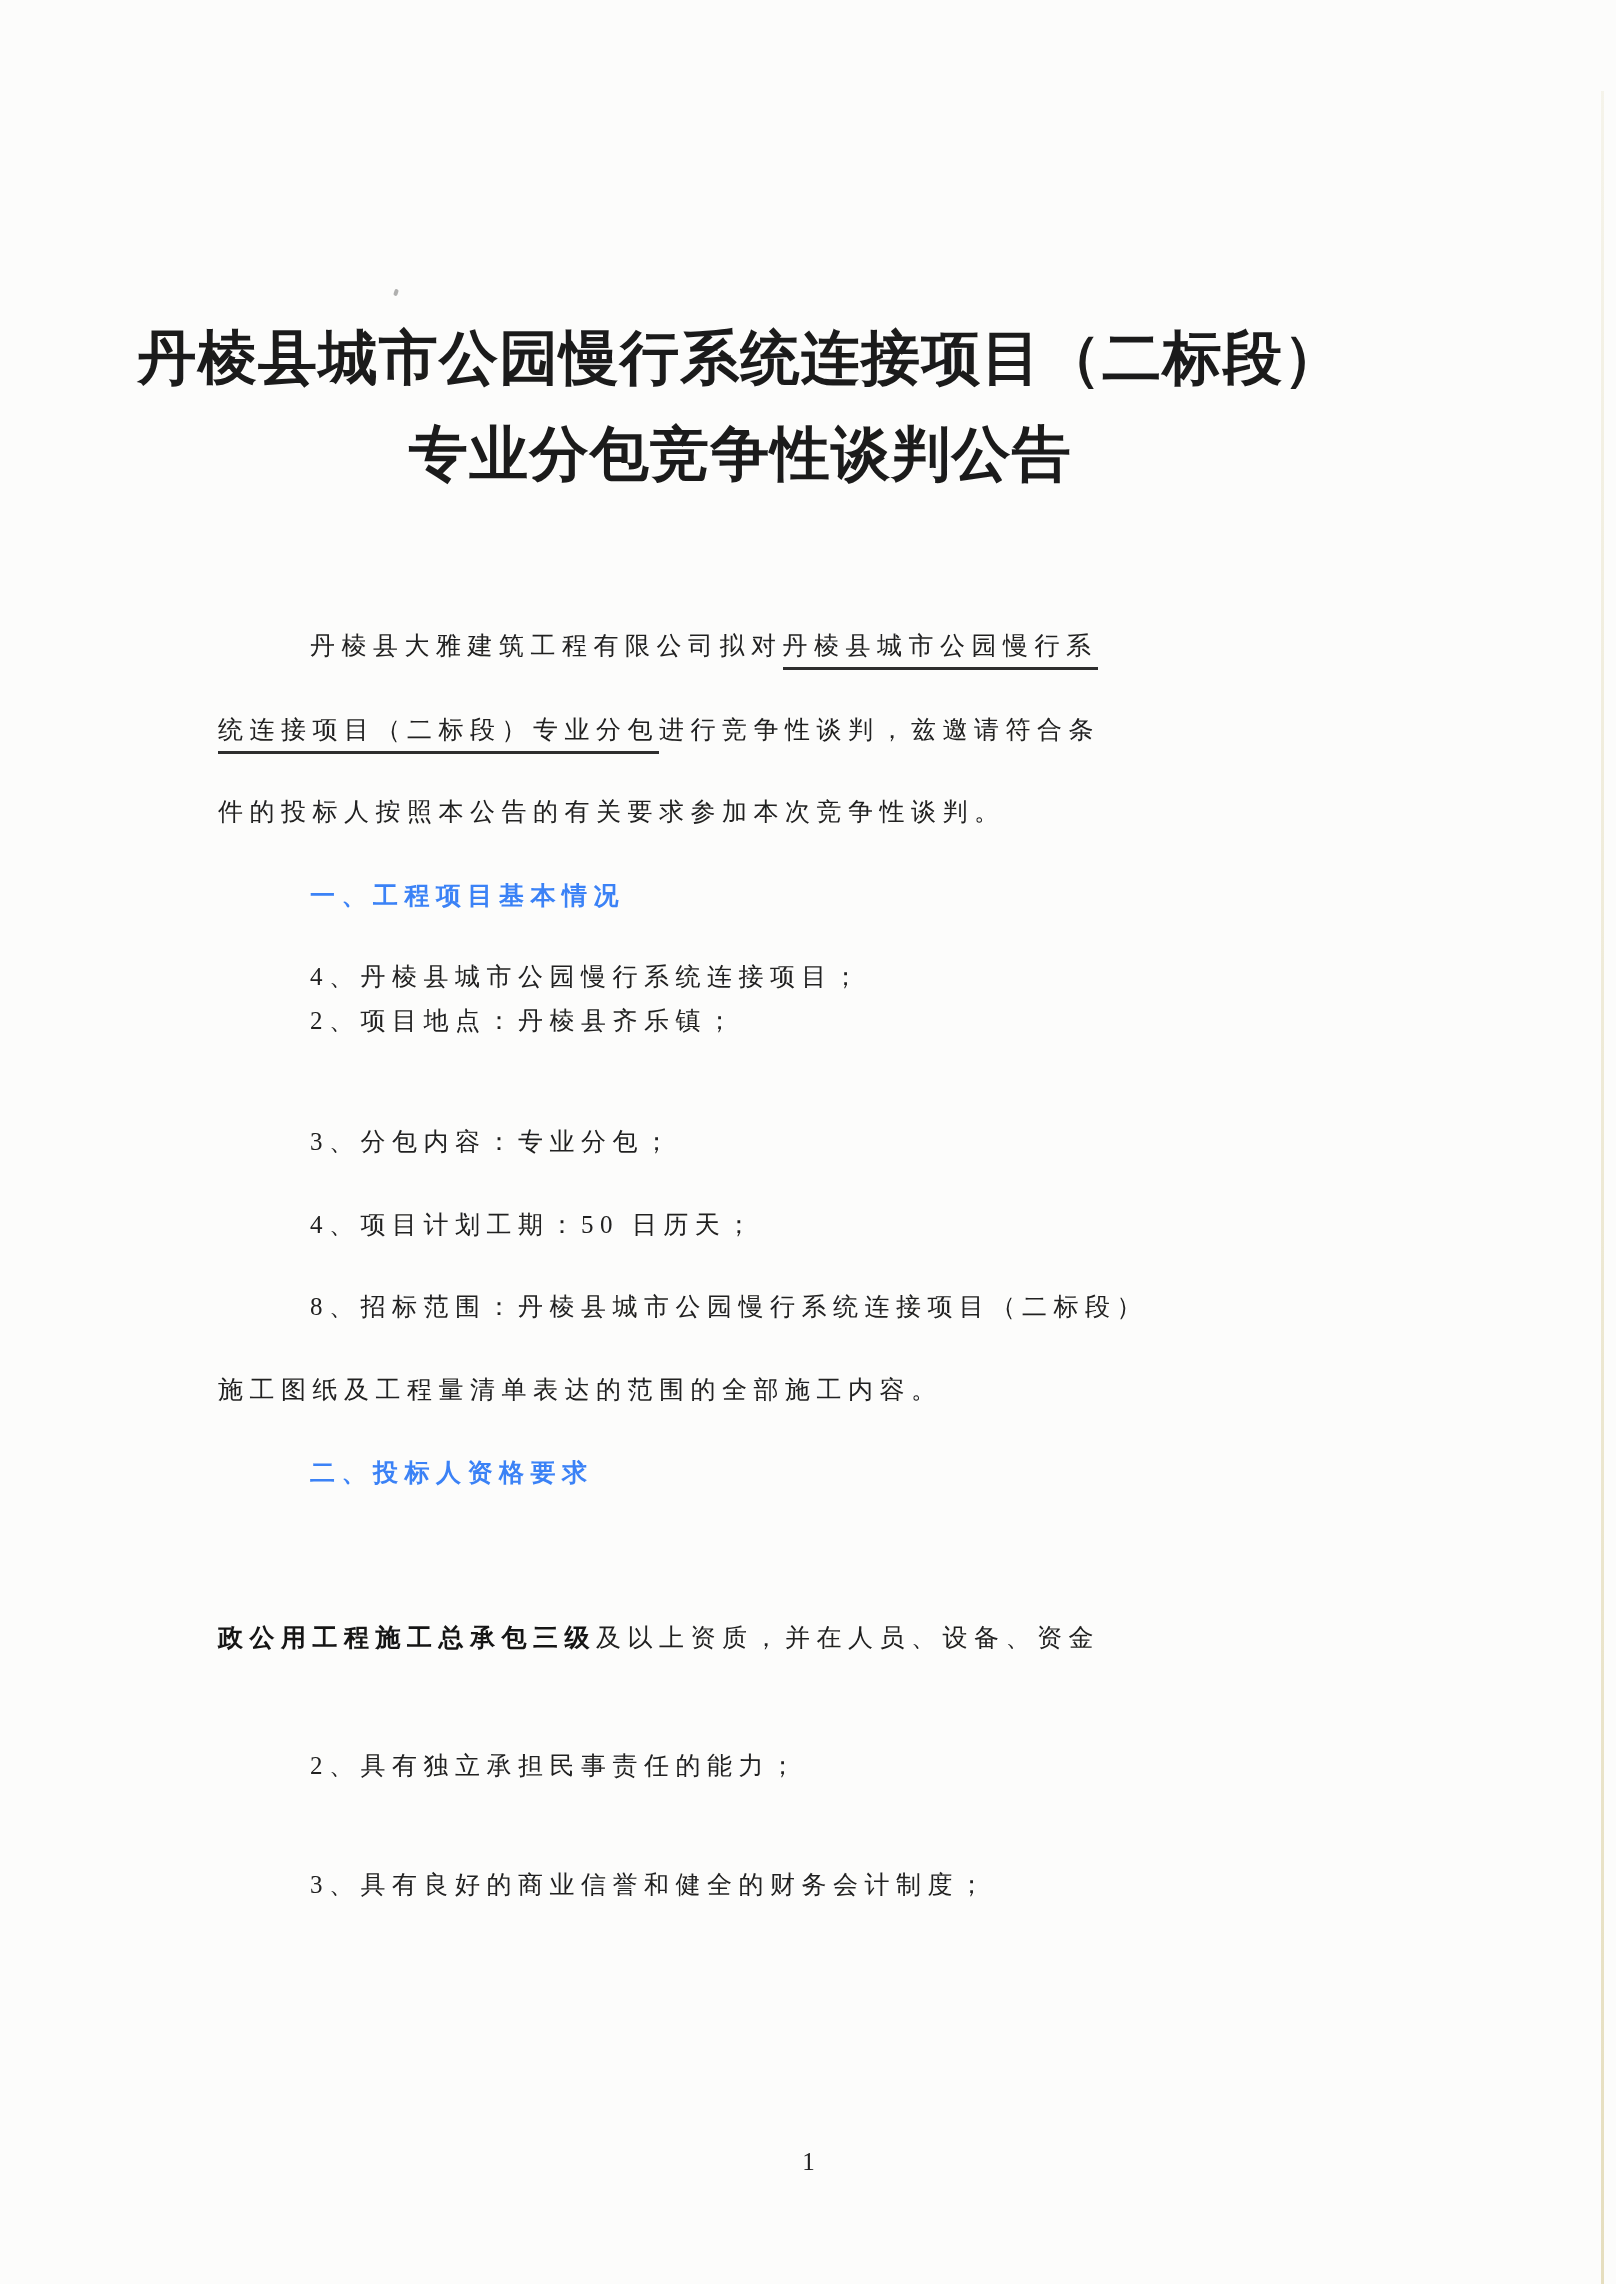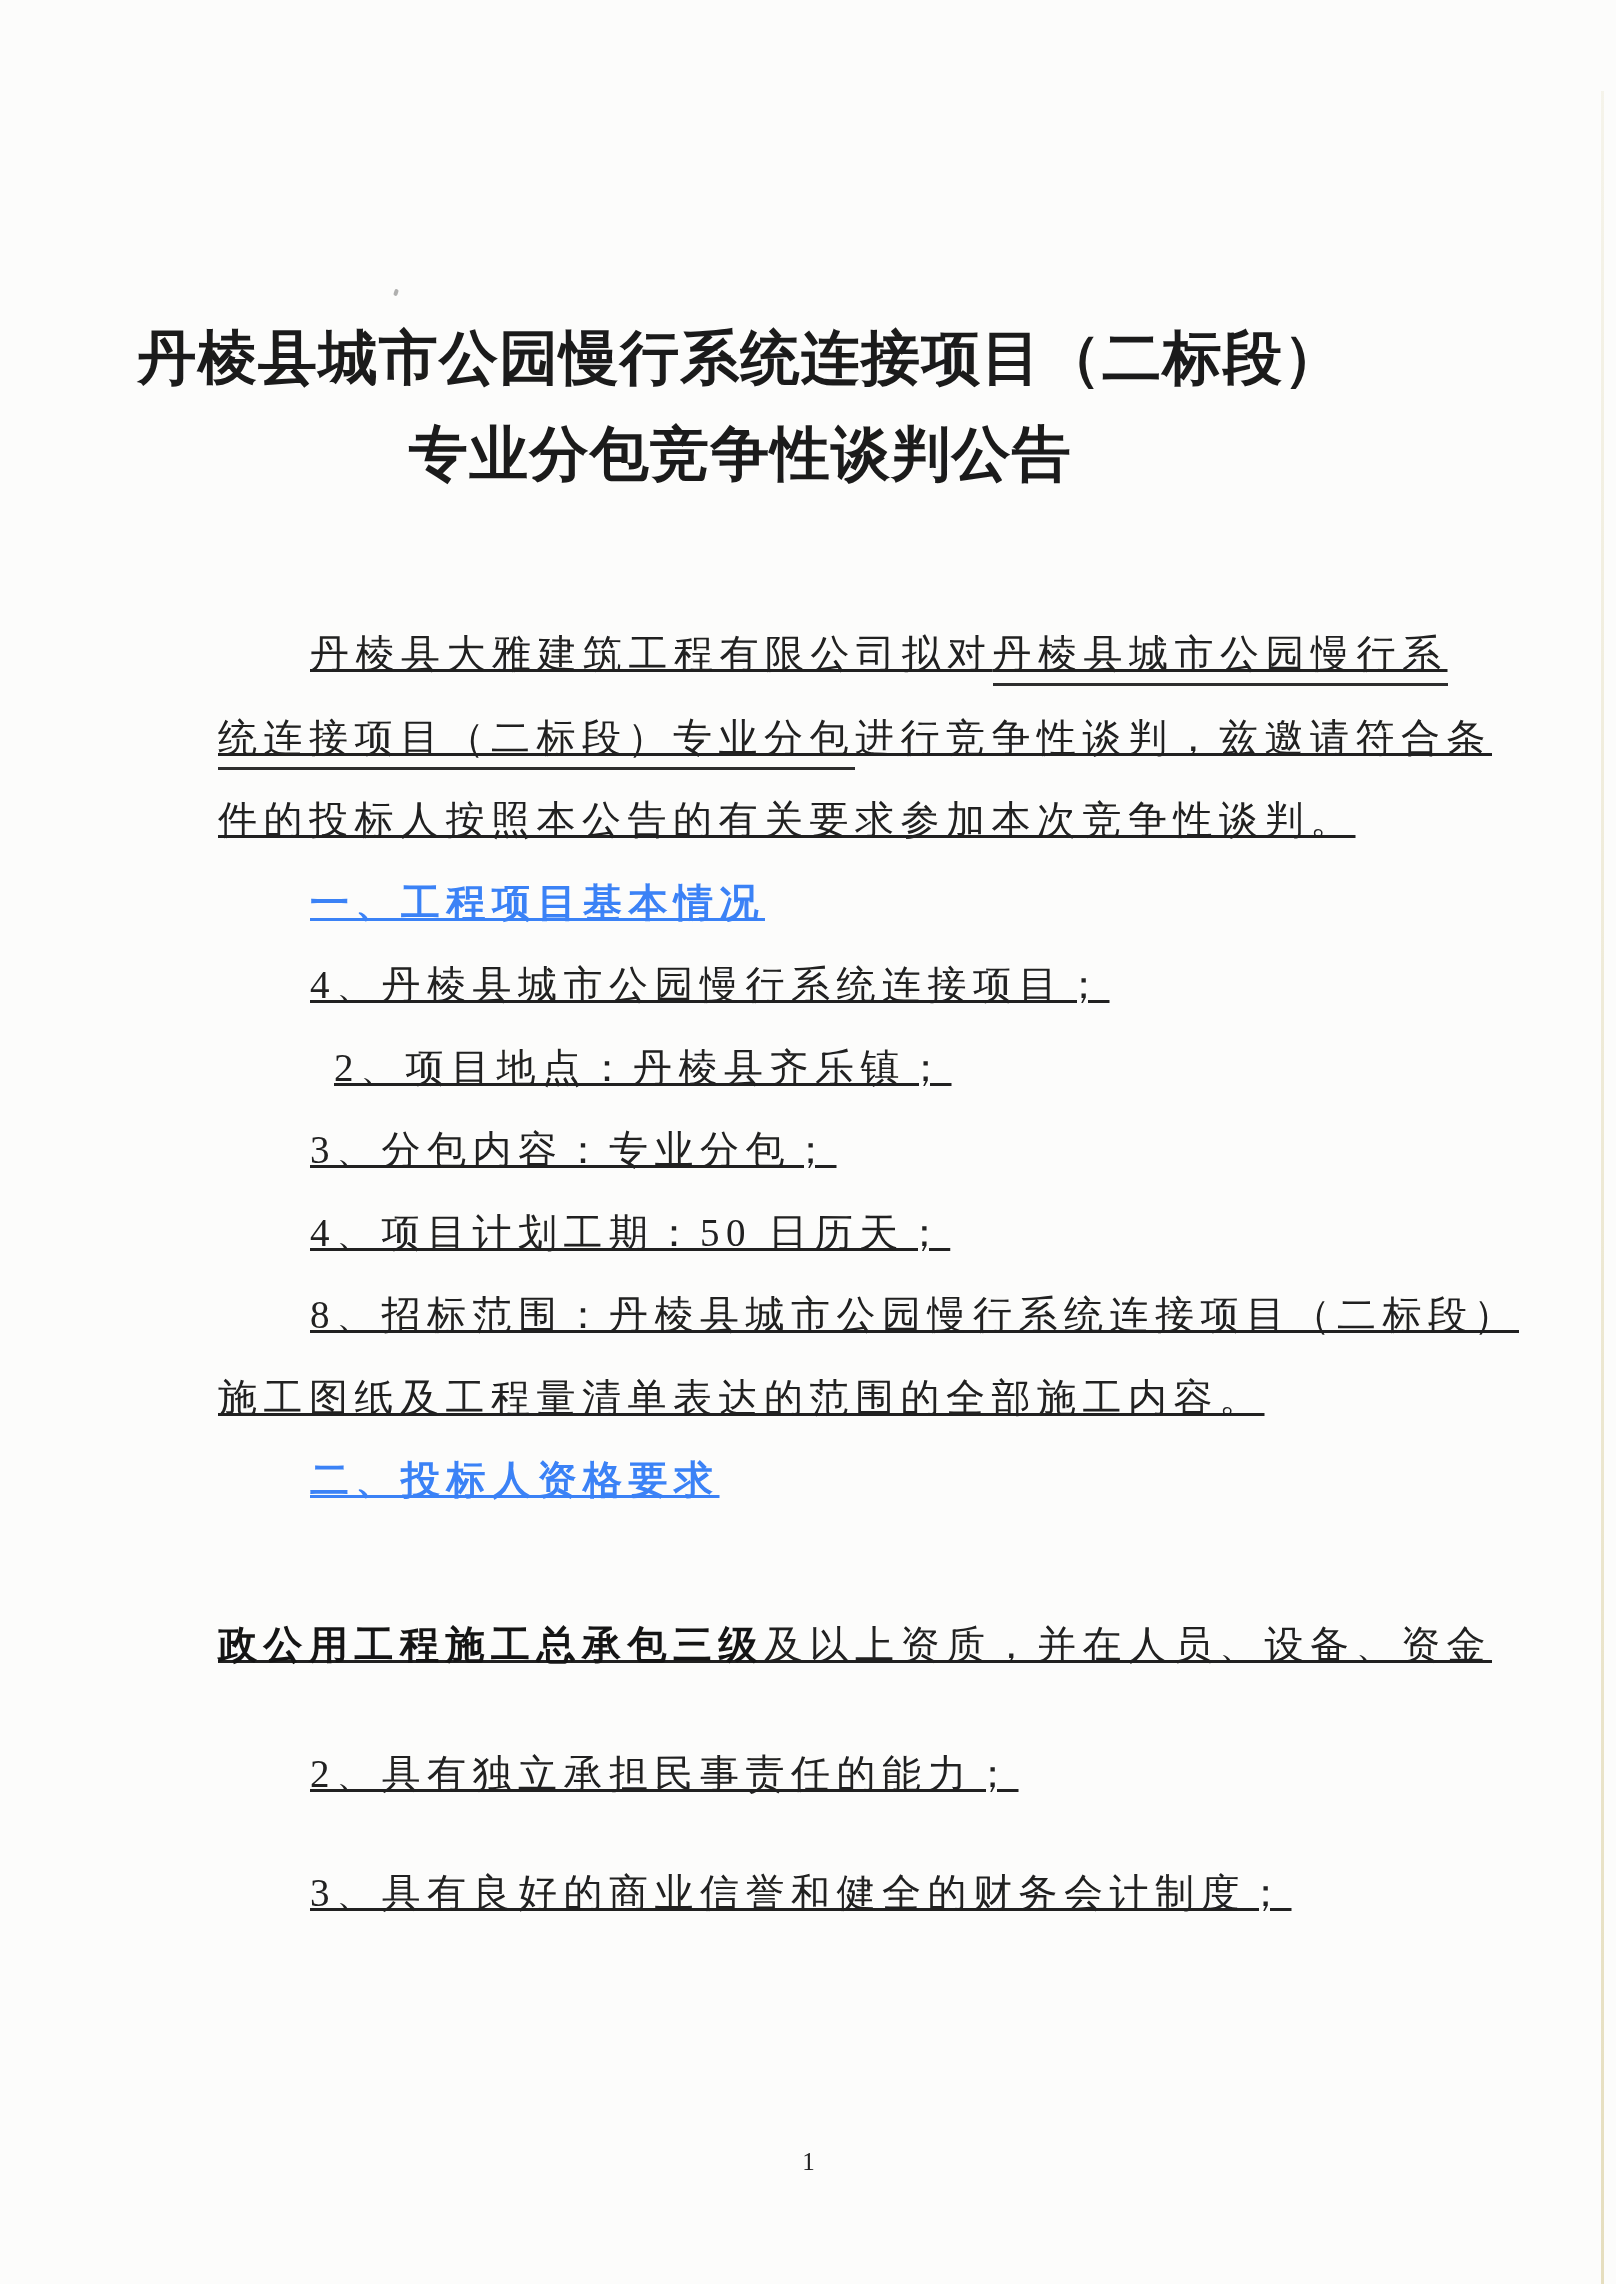--- a/index.html
+++ b/index.html
@@ -29,26 +29,25 @@
     letter-spacing: 1.3px;
     color: #1b1b1b;
     white-space: nowrap;
   }
   .title-1 { top: 326px; }
   .title-2 { top: 422px; }
 
   
   .bline {
     position: absolute;
-    font-size: 39px;
+    font-size: 25px;
     line-height: 1.15;
     letter-spacing: 6.5px;
     white-space: nowrap;
     color: #212121;
-    text-decoration: underline;
   }
   .margin-left  { left: 218px; }
   .indent-left  { left: 310px; }
 
   .heading {
     font-family: "Liberation Sans", "DejaVu Sans", sans-serif;
     font-weight: bold;
     color: #3b82f6;
   }
   .bold-seg {
@@ -60,21 +59,21 @@
     border-bottom: 3.9px solid #2e2e2e;
     padding-bottom: 7.8px;
   }
 
   
   .l-intro1 { top: 632px; }
   .l-intro2 { top: 716px; }
   .l-intro3 { top: 798px; }
   .l-h1     { top: 881px; }
   .l-i1     { top: 963px; }
-  .l-i2     { top: 1046px; margin-left: 24px; }
+  .l-i2     { top: 1007px; }
   .l-i3     { top: 1128px; }
   .l-i4     { top: 1211px; }
   .l-i5     { top: 1293px; }
   .l-i5b    { top: 1376px; }
   .l-h2     { top: 1458px; }
   .l-j1     { top: 1541px; }
   .l-j1b    { top: 1623px; }
   .l-j1c    { top: 1706px; }
   .l-k2     { top: 1752px; text-align: center; }
   .l-k3     { top: 1871px; }

